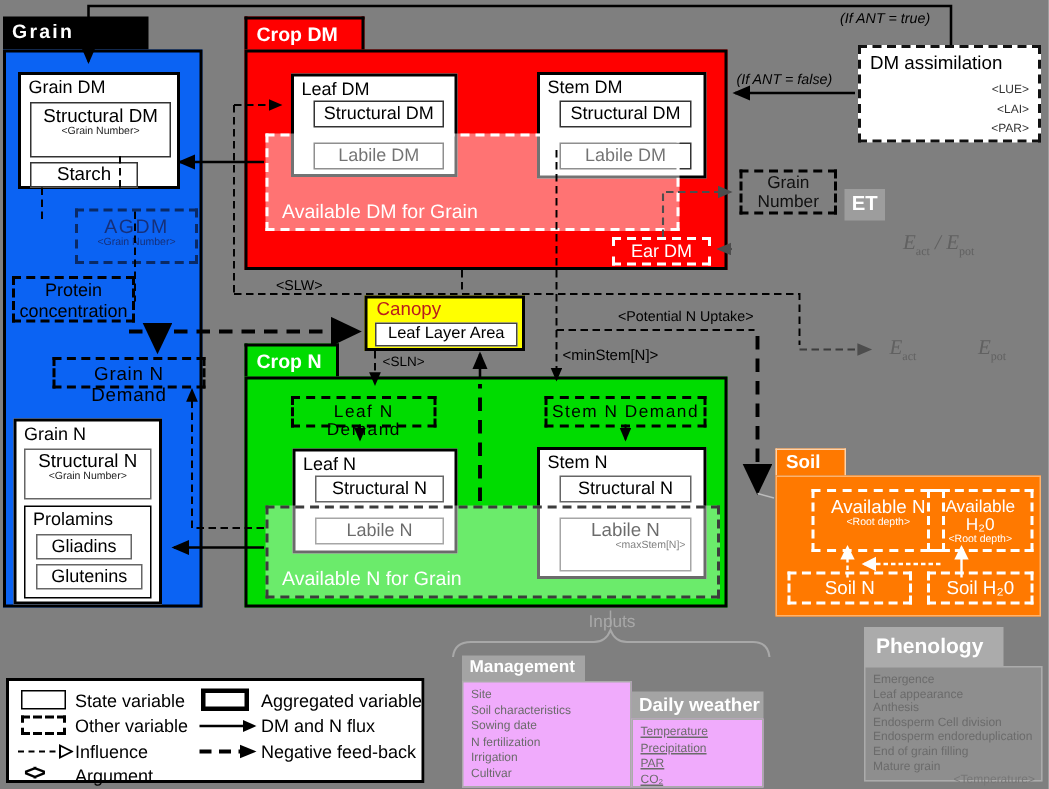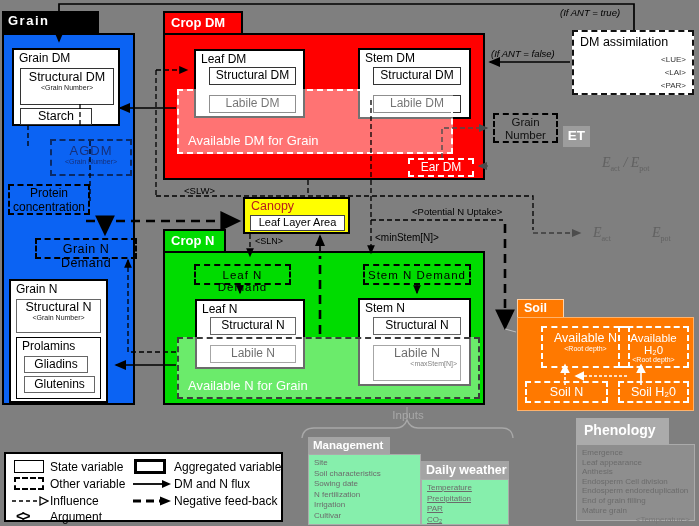--- a/index.html
+++ b/index.html
@@ -12,21 +12,21 @@
   
   .wbox{position:absolute;background:#fff;border:2px solid #000;}
   .wbox .title{position:absolute;left:5px;top:1px;font-size:12px;color:#000;}
   .inner{position:absolute;background:#fff;border:1px solid #333;text-align:center;font-size:12px;color:#000;}
   .arg{font-size:7px;color:#222;letter-spacing:0;}
   .dashedbox{position:absolute;border:2px dashed #111;color:#111;text-align:center;}
   .overlay{position:absolute;background:rgba(255,255,255,0.45);}
   .overlay .ovlabel{position:absolute;left:9px;bottom:4px;color:#fff;font-size:13px;}
   .linelabel{position:absolute;font-size:9.5px;color:#000;white-space:nowrap;}
   .grayhdr{position:absolute;color:#fff;font-weight:bold;background:#a6a6a6;}
-  .graypanel{position:absolute;background:#86efac;border:1px solid #ababab;color:#6b6b6b;font-size:8px;line-height:10.5px;padding:3px 0 0 5px;}
+  .graypanel{position:absolute;background:#f0abfc;border:1px solid #ababab;color:#6b6b6b;font-size:8px;line-height:10.5px;padding:3px 0 0 5px;}
   .etext{position:absolute;font-family:"Liberation Serif", serif;font-style:italic;color:#616161;font-size:14px;}
   .etext sub{font-size:8px;font-style:normal;}
   svg.lines{position:absolute;left:0;top:0;z-index:40;pointer-events:none;}
   .legend-label{font-size:12px;color:#000;white-space:nowrap;}
 </style>
 </head>
 <body>
 
 <div id="stage">
 

